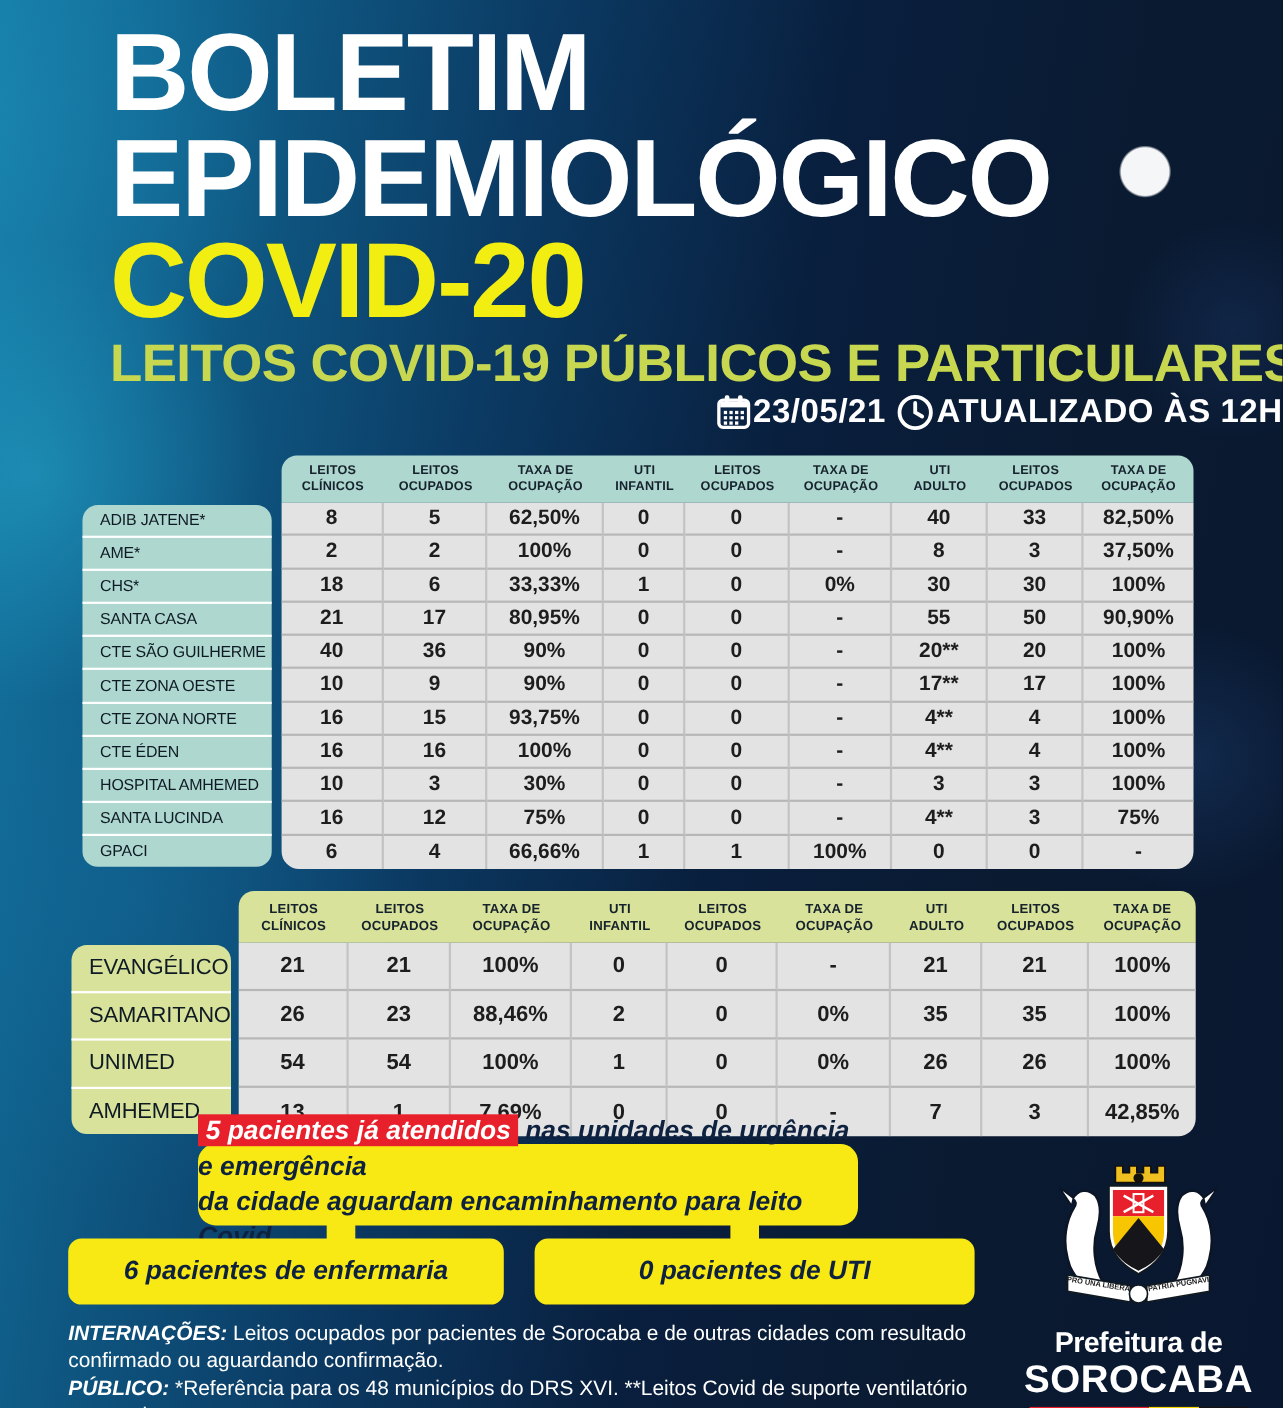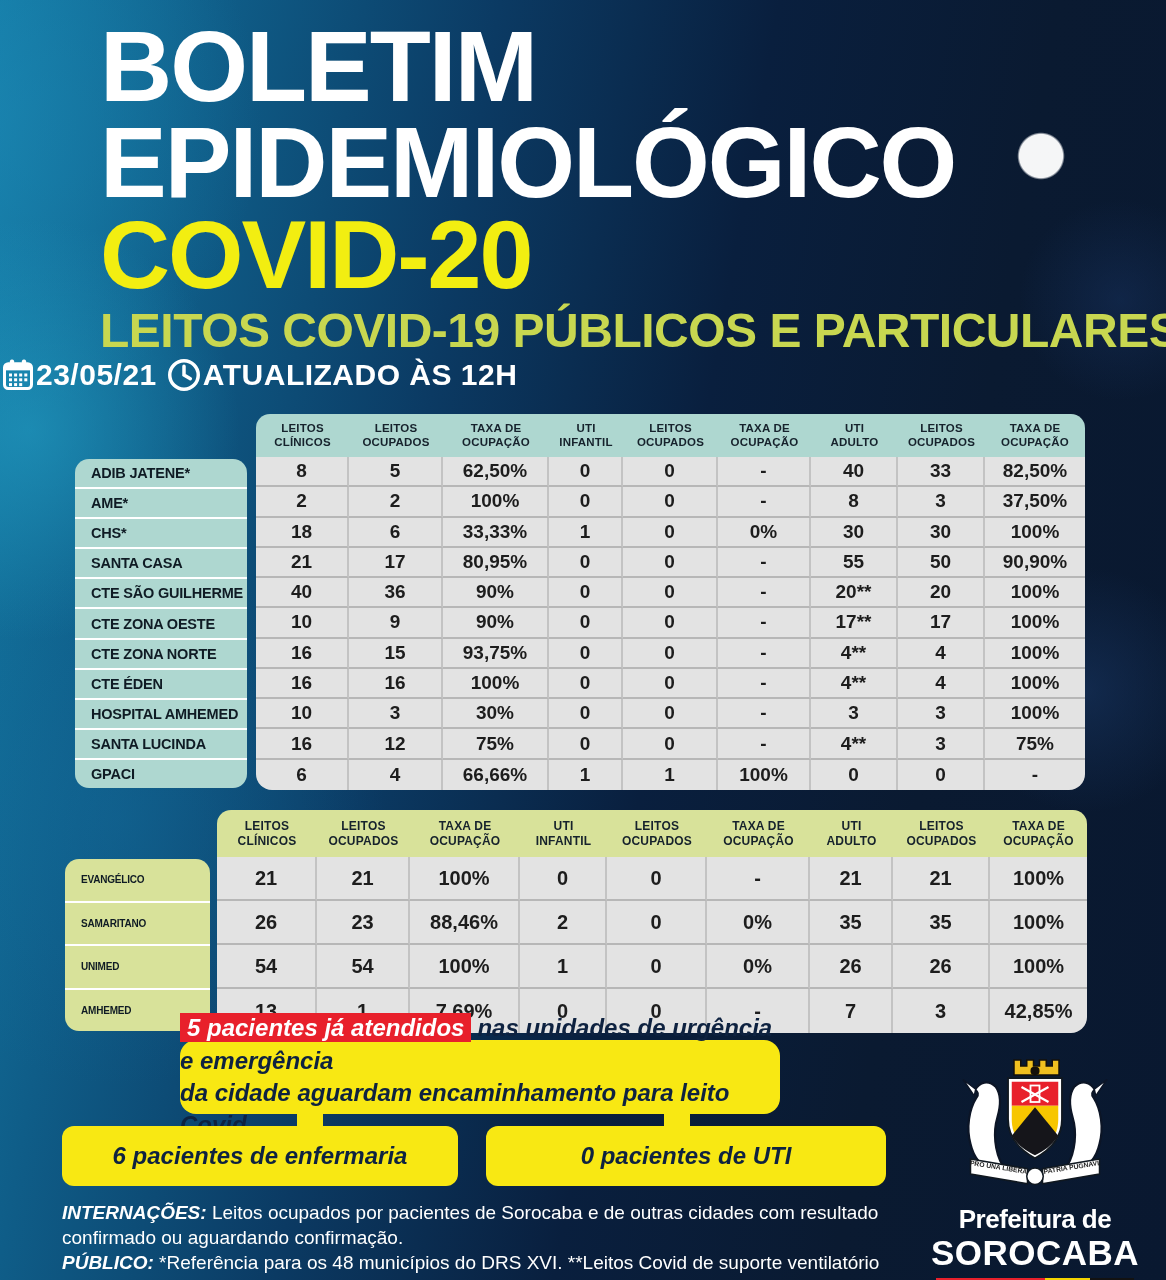--- a/index.html
+++ b/index.html
@@ -16,43 +16,43 @@
       radial-gradient(circle 420px at -40px 120px, rgba(30,140,185,.55), rgba(30,140,185,0) 72%),
       radial-gradient(circle 380px at 120px 820px, rgba(20,110,160,.35), rgba(20,110,160,0) 70%),
       linear-gradient(100deg,#147ba5 0%, #0f5d88 16%, #0b3a63 36%, #091f3e 56%, #0a1a31 76%, #091830 100%);
   }
   
   .title{position:absolute;left:100px;color:#fff;font-weight:bold;font-size:100px;line-height:1;letter-spacing:-2px;white-space:nowrap;}
   .title.l1{top:16px;}
   .title.l2{top:112px;}
   .title.l3{top:206px;font-size:97px;color:var(--title-yellow,#f2ee11);}
   .subtitle{position:absolute;left:100px;top:303px;color:var(--subtitle-green,#c8d750);font-weight:bold;font-size:48px;letter-spacing:-.5px;white-space:nowrap;}
-  .daterow{position:absolute;left:0;top:356px;width:100%;display:flex;align-items:center;justify-content:flex-start;color:#fff;font-weight:bold;font-size:30px;letter-spacing:.5px;}
+  .daterow{position:absolute;left:0;top:356px;width:100%;display:flex;align-items:center;justify-content:flex-end;color:#fff;font-weight:bold;font-size:30px;letter-spacing:.5px;}
   .daterow svg{display:block;}
   
   .t-header{position:absolute;display:grid;align-items:center;border-radius:14px 14px 0 0;}
   .t-body{position:absolute;display:grid;grid-auto-rows:1fr;background:var(--cell-bg,#e3e3e3);border-radius:0 0 16px 16px;overflow:hidden;}
   .t-labels{position:absolute;display:flex;flex-direction:column;border-radius:14px;}
   .th{text-align:center;font-weight:bold;font-size:11.5px;line-height:1.18;color:#16222c;letter-spacing:.2px;}
   .td{display:flex;align-items:center;justify-content:center;font-weight:bold;font-size:19px;color:#1d1d1d;border-right:2px solid #c3c3c3;border-bottom:2px solid #b7b7b7;}
   .td:nth-child(9n){border-right:none;}
   .t-body .td:nth-last-child(-n+9){border-bottom:none;}
-  .rowlabel{flex:1;display:flex;align-items:center;padding-left:16px;font-weight:bold;font-size:14.5px;color:#0f1b24;letter-spacing:-.2px;}
+  .rowlabel{flex:1;display:flex;align-items:center;padding-left:16px;font-weight:normal;font-size:14.5px;color:#0f1b24;letter-spacing:-.2px;}
   .rowlabel:not(:last-child){border-bottom:2px solid #fff;}
   
   #public-table .t-header{left:256px;top:414px;width:829px;height:43px;background:var(--public-header,#aed7d0);grid-template-columns:93px 94px 106px 74px 95px 93px 87px 87px 100px;}
   #public-table .t-body{left:256px;top:457px;width:829px;height:333px;grid-template-columns:93px 94px 106px 74px 95px 93px 87px 87px 100px;}
   #public-table .t-labels{left:75px;top:459px;width:172px;height:329px;background:var(--public-header,#aed7d0);}
   
   #private-table .t-header{left:217px;top:810px;width:870px;height:47px;background:var(--private-header,#d8e29a);grid-template-columns:100px 93px 110px 87px 100px 103px 83px 97px 97px;}
   #private-table .t-header .th{font-size:12px;}
   #private-table .t-body{left:217px;top:857px;width:870px;height:176px;grid-template-columns:100px 93px 110px 87px 100px 103px 83px 97px 97px;}
   #private-table .t-body .td{font-size:20px;}
   #private-table .t-labels{left:65px;top:859px;width:145px;height:172px;background:var(--private-header,#d8e29a);}
-  #private-table .rowlabel{font-size:10px;}
+  #private-table .rowlabel{font-size:20px;}
   
   .callout-main{position:absolute;left:180px;top:1040px;width:600px;height:74px;background:var(--accent-yellow,#f8e813);border-radius:16px;
     display:flex;flex-direction:column;align-items:center;justify-content:center;
     font-style:italic;font-weight:bold;font-size:24px;color:#0e2240;line-height:1.35;}
   .callout-main .hl{background:var(--alert-red,#e8202b);color:#fff;padding:1px 7px;margin-right:6px;}
   .connector{position:absolute;top:1110px;width:26px;height:20px;background:var(--accent-yellow,#f8e813);}
   .connector.c1{left:297px;} .connector.c2{left:664px;}
   .callout-box{position:absolute;top:1126px;height:60px;background:var(--accent-yellow,#f8e813);border-radius:12px;
     display:flex;align-items:center;justify-content:center;font-style:italic;font-weight:bold;font-size:24px;color:#0e2240;}
   .callout-box.left{left:62px;width:396px;}

